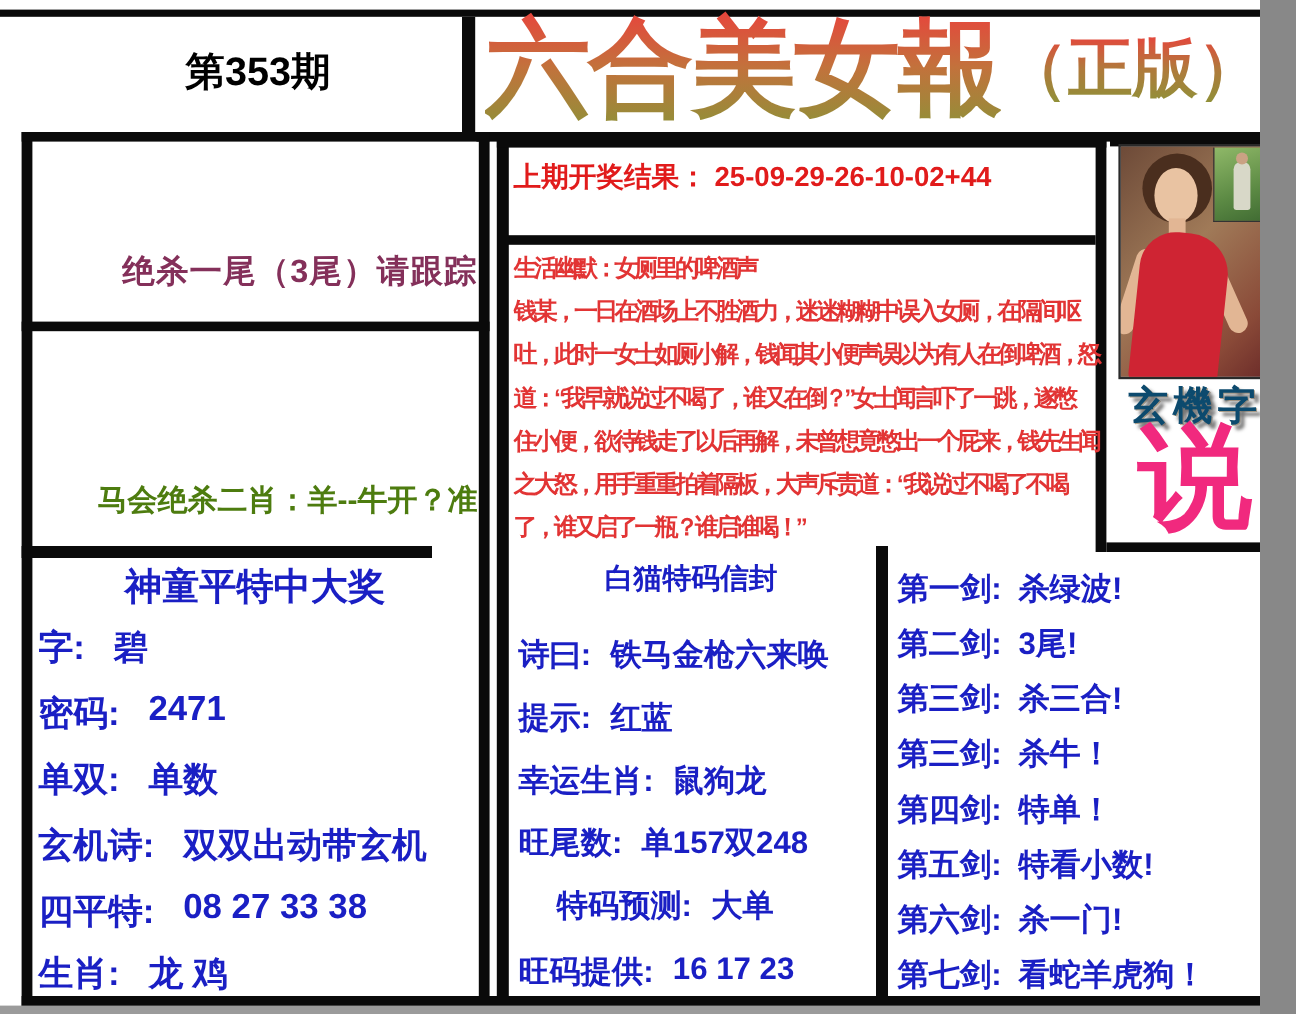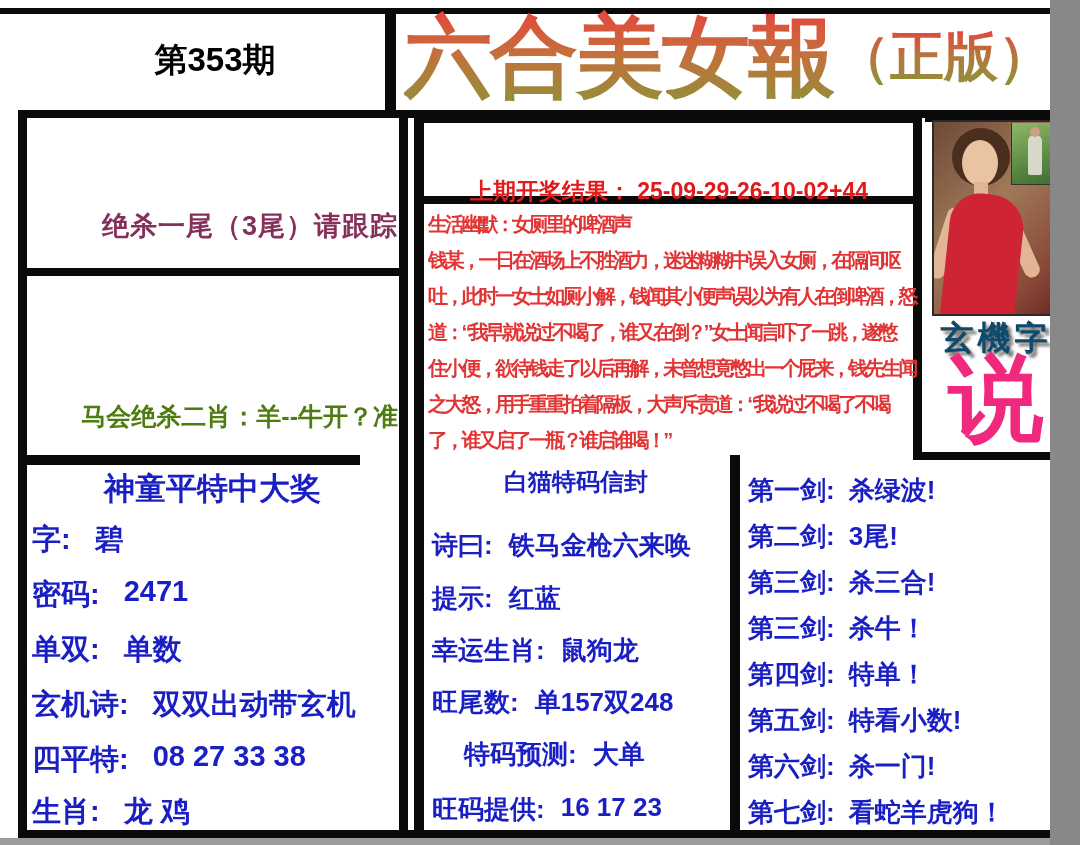--- a/index.html
+++ b/index.html
@@ -38,22 +38,22 @@
     position:absolute; left:30px; top:208px; width:368px; text-align:right;
     font-size:27px; font-weight:bold; color:#84305a; letter-spacing:1px;
   }
   .ma-hui {
     position:absolute; left:30px; top:400px; width:368px; text-align:right;
     font-size:25px; font-weight:bold; color:#4d7c0f;
   }
 
   
   .results {
-    position:absolute; left:428px; top:132px; width:482px; text-align:center;
-    font-size:23px; font-weight:bold; color:#e11b1b;margin-top:44px;
+    position:absolute; left:428px; top:132px; width:482px; 
+    font-size:23px; font-weight:bold; color:#e11b1b;
   }
   .humor {
     position:absolute; left:428px; top:206px; width:492px;
     font-size:20px; font-weight:bold; color:#e23434;
     line-height:36px; letter-spacing:-3.2px; white-space:pre; overflow:hidden;
   }
 
   
   .photo {
     position:absolute; left:932px; top:120px; width:128px; height:196px;

